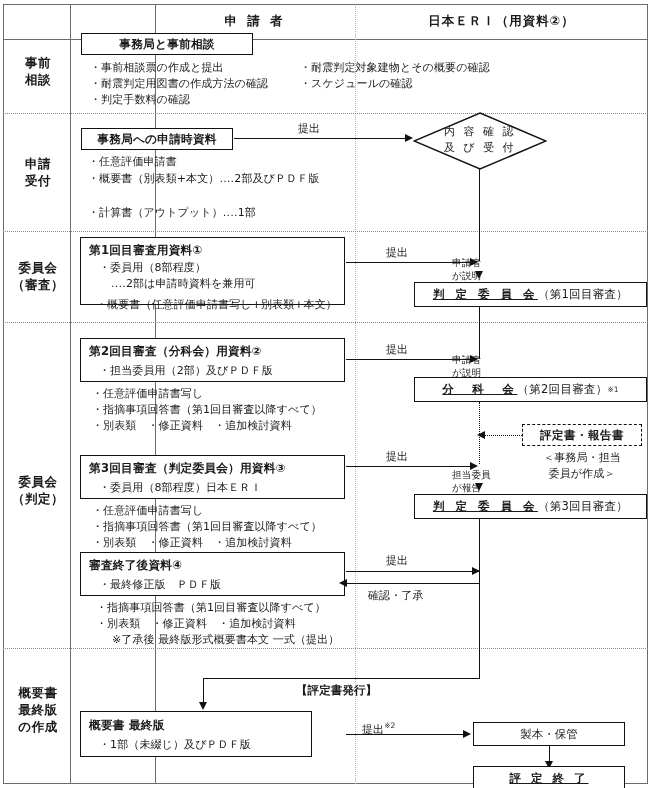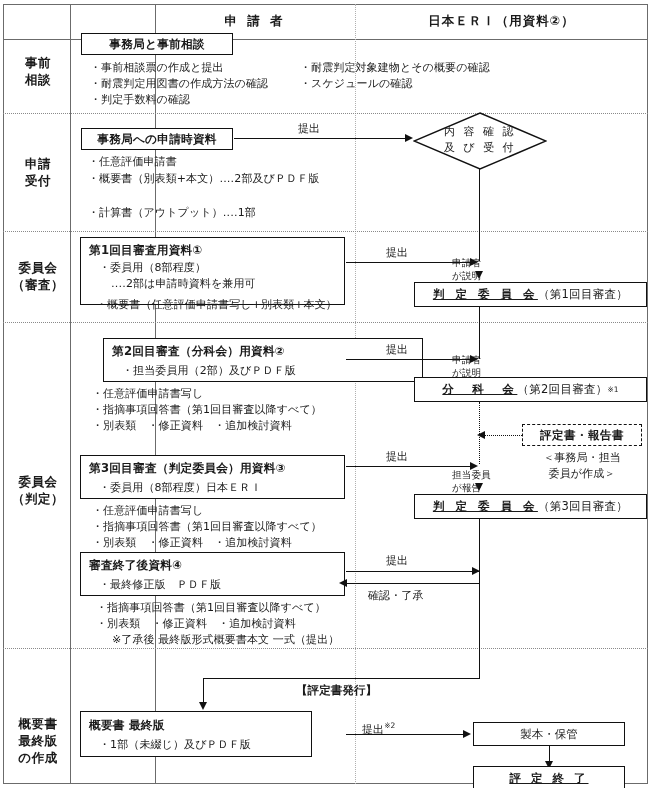--- a/index.html
+++ b/index.html
@@ -202,27 +202,27 @@
   <div class="stage-label" style="left:3px; top:259px;">
     <div>委員会</div>
     <div>（審査）</div>
   </div>
 
   <div class="stage-label" style="left:3px; top:473px;">
     <div>委員会</div>
     <div>（判定）</div>
   </div>
 
-  <div class="stage-label" style="left:3px; top:684px;margin-top:31px;">
+  <div class="stage-label" style="left:3px; top:684px;">
     <div>概要書</div>
     <div>最終版</div>
     <div>の作成</div>
   </div>
 
-  <div class="box" style="left:81px; top:33px; width:152px; height:22px;">
+  <div class="box" style="left:81px; top:33px; width:172px; height:22px;">
     <div class="box-title" style="text-align:center; line-height:20px;">事務局と事前相談</div>
   </div>
 
   <div class="txt" style="left:90px; top:60px;">・事前相談票の作成と提出</div>
   <div class="txt" style="left:90px; top:76px;">・耐震判定用図書の作成方法の確認</div>
   <div class="txt" style="left:90px; top:92px;">・判定手数料の確認</div>
 
   <div class="txt" style="left:300px; top:60px;">・耐震判定対象建物とその概要の確認</div>
   <div class="txt" style="left:300px; top:76px;">・スケジュールの確認</div>
 
@@ -262,21 +262,21 @@
   <div class="txt txt-sm" style="left:452px; top:256px;">申請者</div>
   <div class="txt txt-sm" style="left:452px; top:269px;">が説明</div>
   <div class="arrow-d" style="left:475px; top:271px;"></div>
 
   <div class="proc-box" style="left:414px; top:282px; width:233px; height:25px;">
     <span class="proc-strong">判 定 委 員 会</span>
     <span class="proc-paren">（第1回目審査）</span>
   </div>
   <div class="conn-v" style="left:479px; top:307px; height:52px;"></div>
 
-  <div class="box" style="left:80px; top:338px; width:320px; height:44px;margin-left:23px;">
+  <div class="box" style="left:80px; top:338px; width:265px; height:44px;">
     <div class="box-title" style="position:absolute; left:8px; top:5px;">第2回目審査（分科会）用資料②</div>
     <div class="box-sub" style="position:absolute; left:18px; top:24px;">・担当委員用（2部）及びＰＤＦ版</div>
   </div>
   <div class="txt" style="left:92px; top:386px;">・任意評価申請書写し</div>
   <div class="txt" style="left:92px; top:402px;">・指摘事項回答書（第1回目審査以降すべて）</div>
   <div class="txt" style="left:92px; top:418px;">・別表類　・修正資料　・追加検討資料</div>
 
   <div class="conn-h" style="left:346px; top:359px; width:125px;"></div>
   <div class="arrow-r" style="left:470px; top:355px;"></div>
   <div class="txt" style="left:386px; top:342px;">提出</div>

